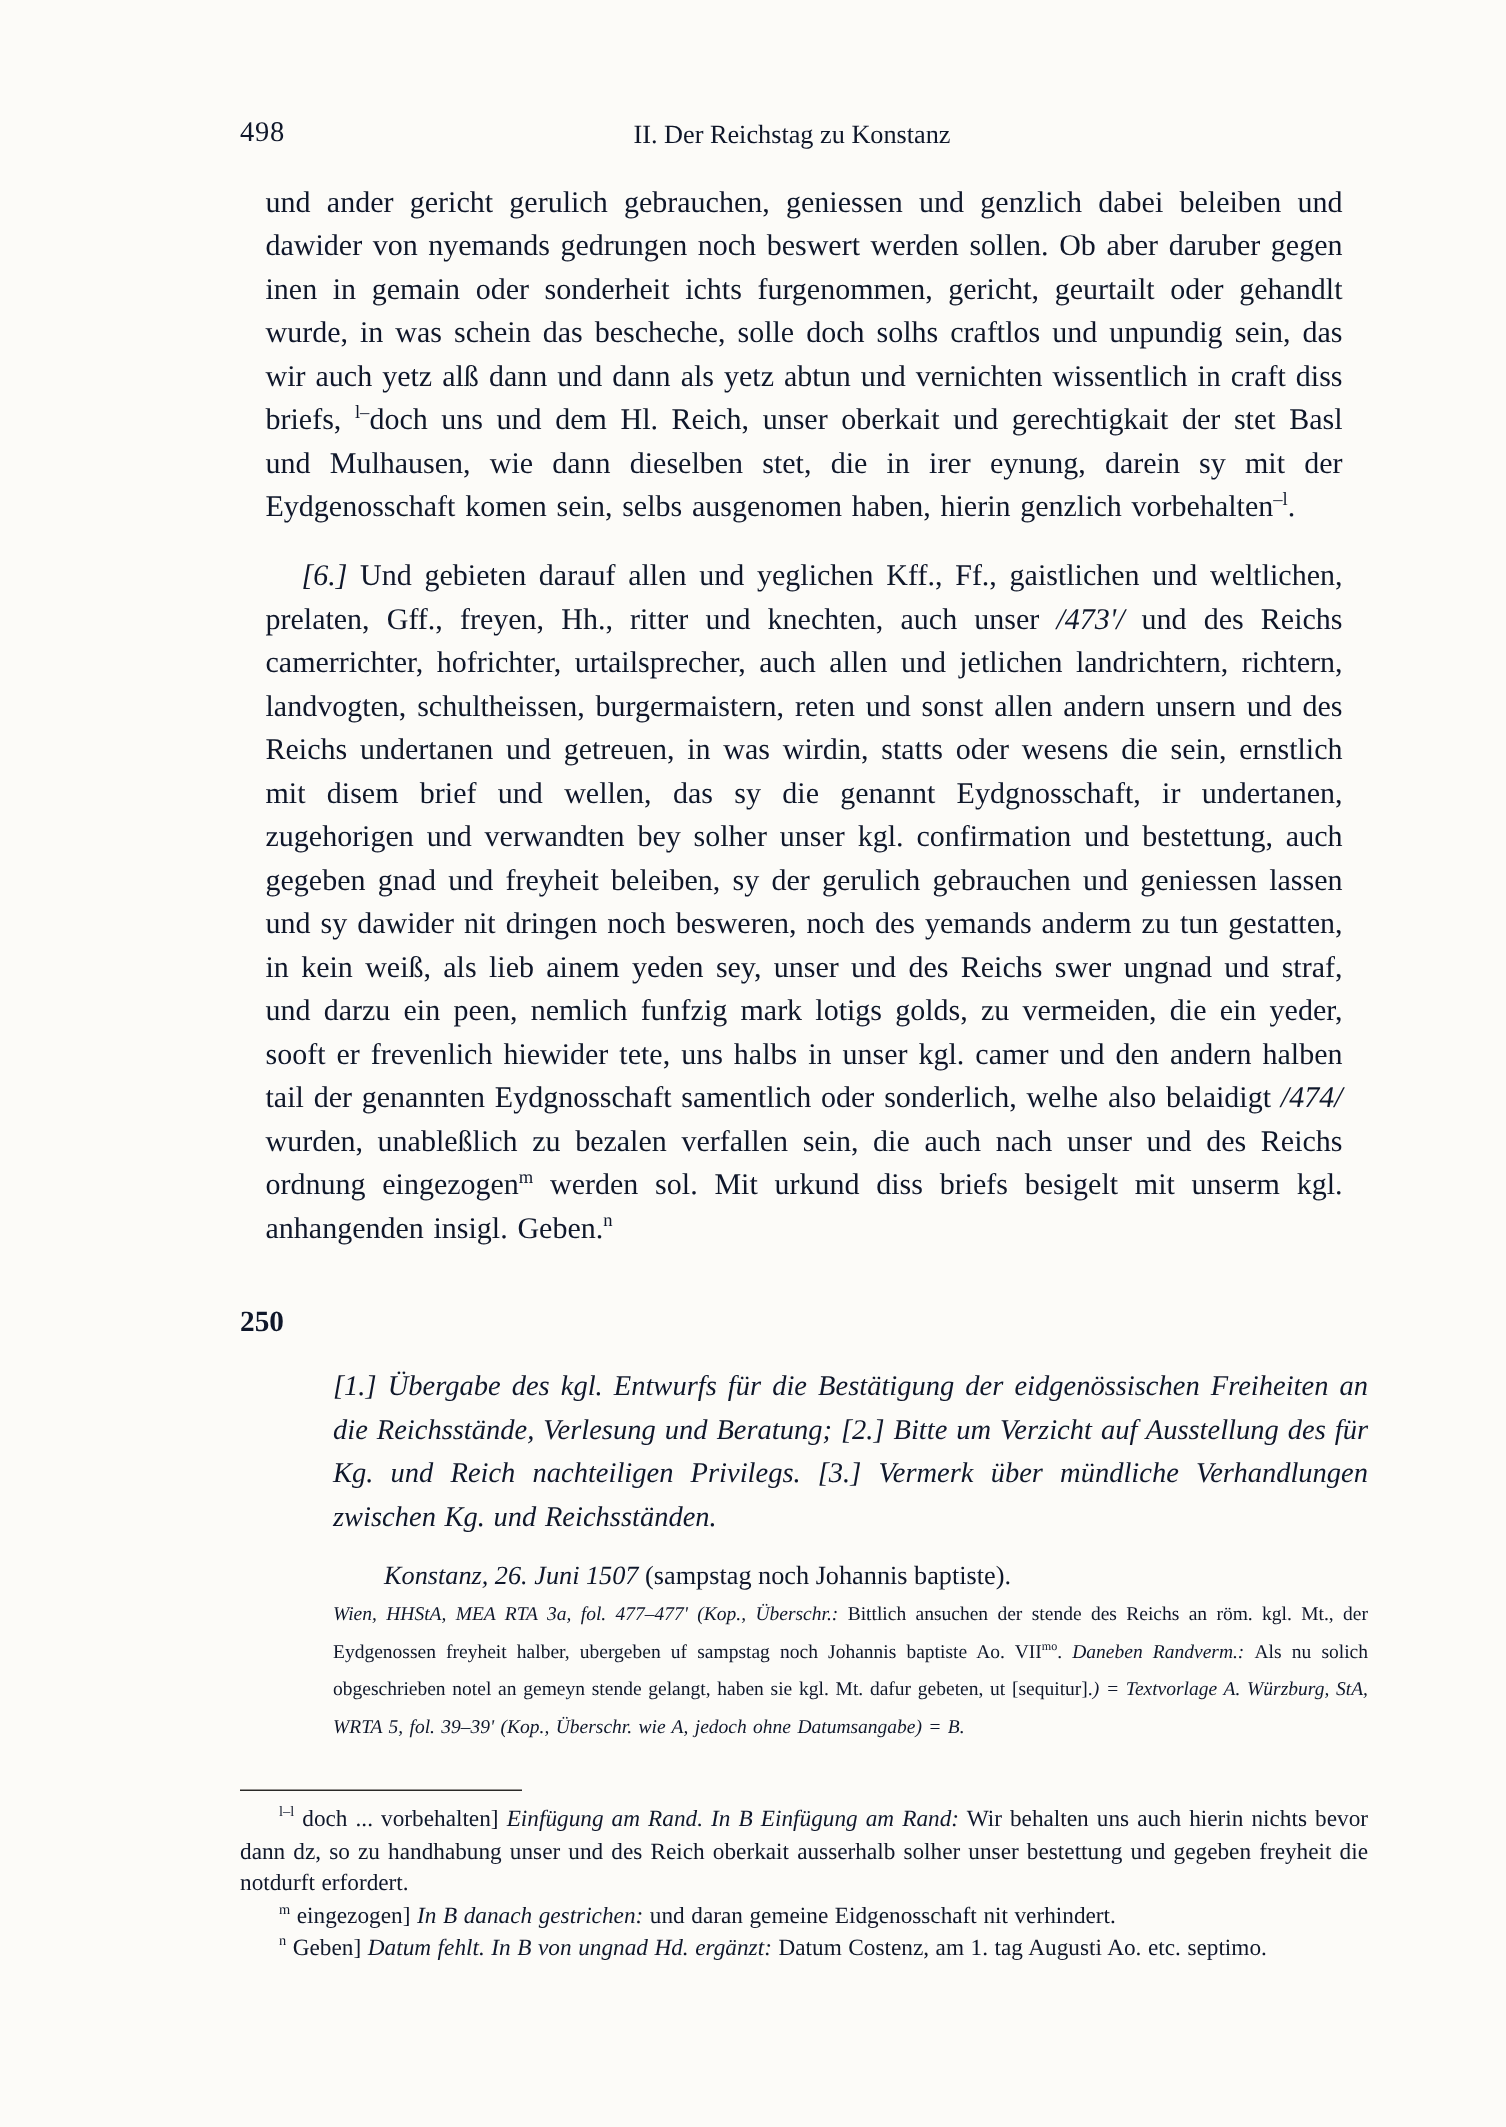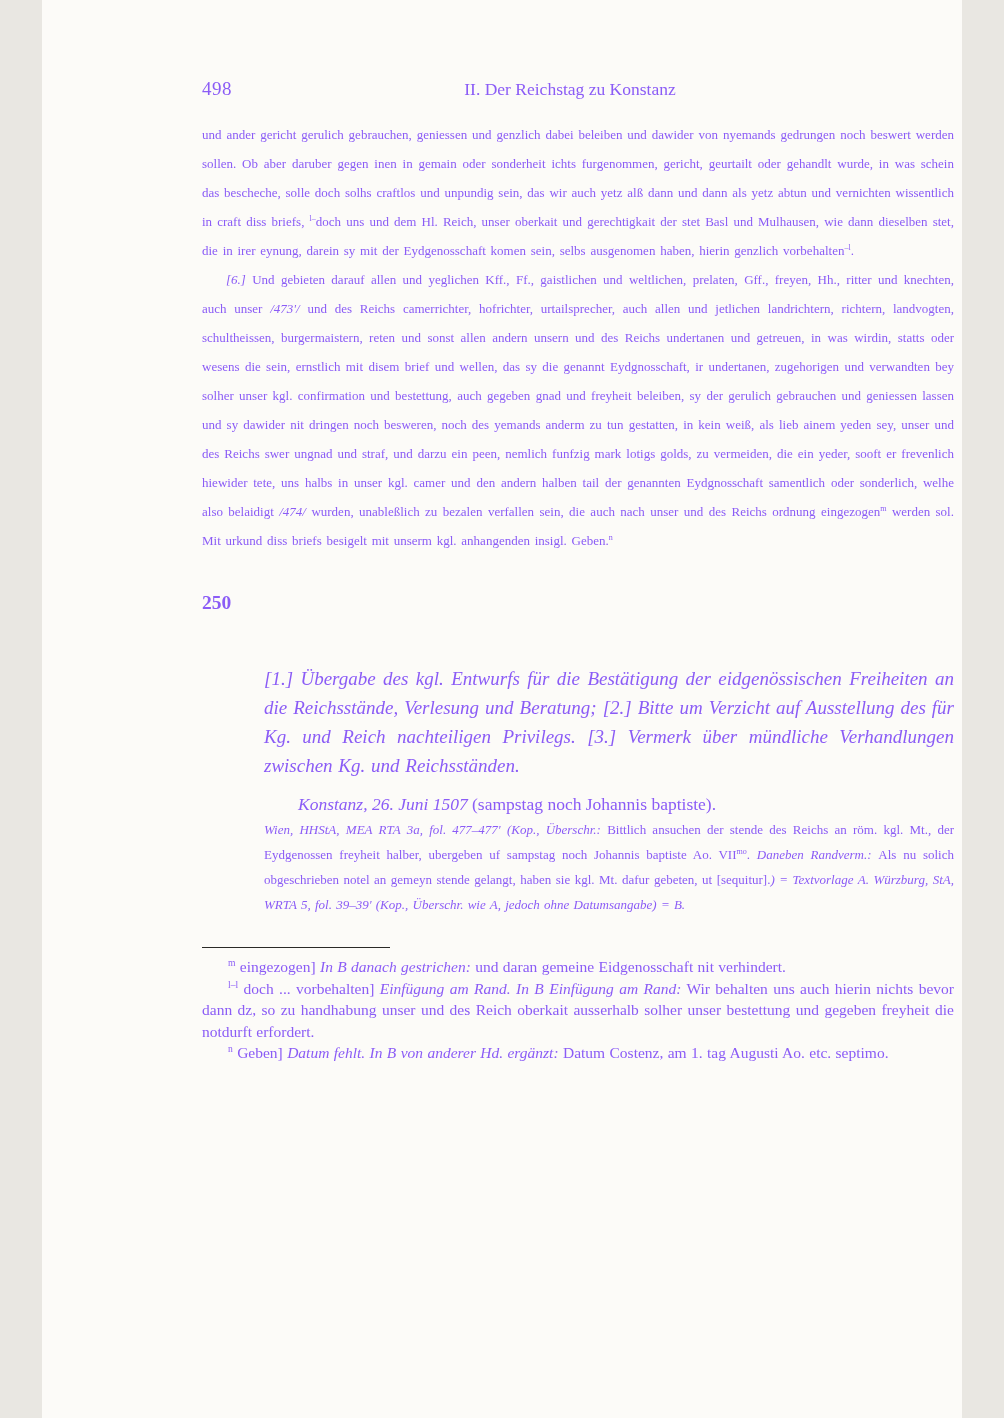--- a/index.html
+++ b/index.html
@@ -3,25 +3,25 @@
 <meta charset="utf-8">
 <style>
   html, body { margin: 0; padding: 0; }
   body {
     background: #e9e7e2;
     font-family: "Liberation Serif", serif;
     -webkit-font-smoothing: antialiased;
   }
   .page {
     position: relative;
-    width: 920px;
+    width: 1004px;
     height: 1418px;
     margin: 0 auto;
     background: #fcfbf8;
-    color: #8b5cf6;
+    color: #0f172a;
     box-sizing: border-box;
     padding: 78px 92px 0 160px;
     overflow: hidden;
   }
   .content { width: 752px; }
 
   
   .page-header {
     position: relative;
     height: 26px;
@@ -29,42 +29,41 @@
     font-size: 19px;
   }
   .pagenum { position: absolute; left: 0; top: 0; letter-spacing: 0.5px; }
   .running-title {
     position: absolute; left: 0; right: 16px; top: 1px;
     text-align: center; font-size: 17.5px;
   }
 
   
   .body-p {
-    margin: 0;
-    font-size: 13px;
+    margin: 17px;
+    font-size: 20px;
     line-height: 29px;
     text-align: justify;
     word-spacing: 1.5px;
   }
   .body-p.indent { text-indent: 24px; }
   .it { font-style: italic; }
   sup {
     font-size: 0.62em;
     line-height: 0;
     vertical-align: super;
   }
 
   
   .entry-head {
     display: flex;
     margin-top: 33px;
     font-size: 19.5px;
     font-weight: bold;
     line-height: 29px;
-    flex-direction: column;
   }
   .entry-num { width: 62px; flex: 0 0 62px; }
 
   .summary {
     margin: 14px 0 0 62px;
     font-size: 19px;
     line-height: 29px;
     font-style: italic;
     text-align: justify;
     word-spacing: 1px;
@@ -122,21 +121,21 @@
 
     <p class="summary">[1.] Übergabe des kgl. Entwurfs für die Bestätigung der eidgenössischen Freiheiten an die Reichsstände, Verlesung und Beratung; [2.] Bitte um Verzicht auf Ausstellung des für Kg. und Reich nachteiligen Privilegs. [3.] Vermerk über mündliche Verhandlungen zwischen Kg. und Reichsständen.</p>
 
     <p class="dateline"><span class="it">Konstanz, 26. Juni 1507</span><span> (sampstag noch Johannis baptiste).</span></p>
 
     <p class="provenance"><span class="it">Wien, HHStA, MEA RTA 3a, fol. 477–477' (Kop., Überschr.: </span><span>Bittlich ansuchen der stende des Reichs an röm. kgl. Mt., der Eydgenossen freyheit halber, ubergeben uf sampstag noch Johannis baptiste Ao. VII</span><sup>mo</sup><span>. </span><span class="it">Daneben Randverm.: </span><span>Als nu solich obgeschrieben notel an gemeyn stende gelangt, haben sie kgl. Mt. dafur gebeten, ut [sequitur].</span><span class="it">) = Textvorlage A. Würzburg, StA, WRTA 5, fol. 39–39' (Kop., Überschr. wie A, jedoch ohne Datumsangabe) = B.</span></p>
 
     <div class="footnote-block">
       <div class="fn-rule"></div>
 
+      <p class="fn"><sup>l–l</sup><span> doch ... vorbehalten] </span><span class="it">Einfügung am Rand. In B Einfügung am Rand:</span><span> Wir behalten uns auch hierin nichts bevor dann dz, so zu handhabung unser und des Reich oberkait ausserhalb solher unser bestettung und gegeben freyheit die notdurft erfordert.</span></p>
+
       <p class="fn"><sup>m</sup><span> eingezogen] </span><span class="it">In B danach gestrichen:</span><span> und daran gemeine Eidgenosschaft nit verhindert.</span></p>
 
-      <p class="fn"><sup>l–l</sup><span> doch ... vorbehalten] </span><span class="it">Einfügung am Rand. In B Einfügung am Rand:</span><span> Wir behalten uns auch hierin nichts bevor dann dz, so zu handhabung unser und des Reich oberkait ausserhalb solher unser bestettung und gegeben freyheit die notdurft erfordert.</span></p>
-
-      <p class="fn"><sup>n</sup><span> Geben] </span><span class="it">Datum fehlt. In B von anderer Hd. ergänzt:</span><span> Datum Costenz, am 1. tag Augusti Ao. etc. septimo.</span></p>
+      <p class="fn"><sup>n</sup><span> Geben] </span><span class="it">Datum fehlt. In B von ungnad Hd. ergänzt:</span><span> Datum Costenz, am 1. tag Augusti Ao. etc. septimo.</span></p>
     </div>
 
   </div>
 </div>
 
 </body></html>

